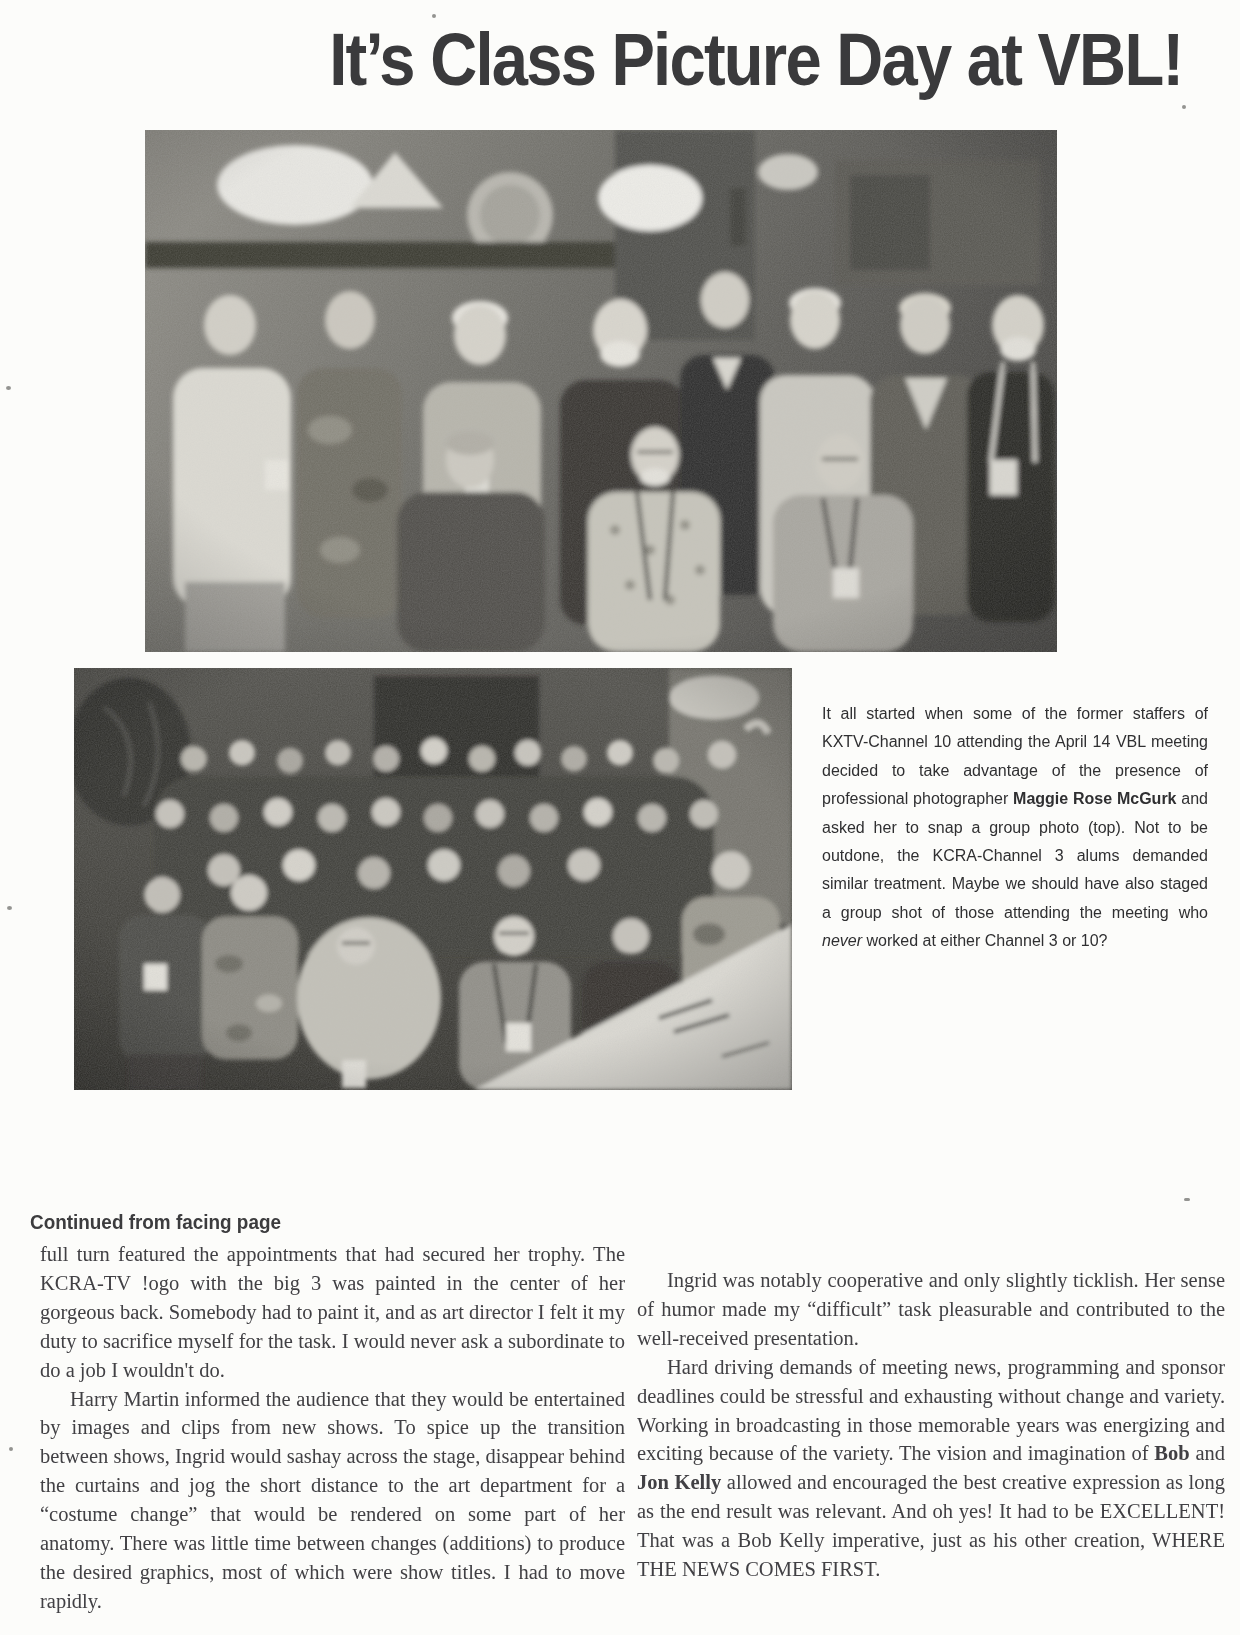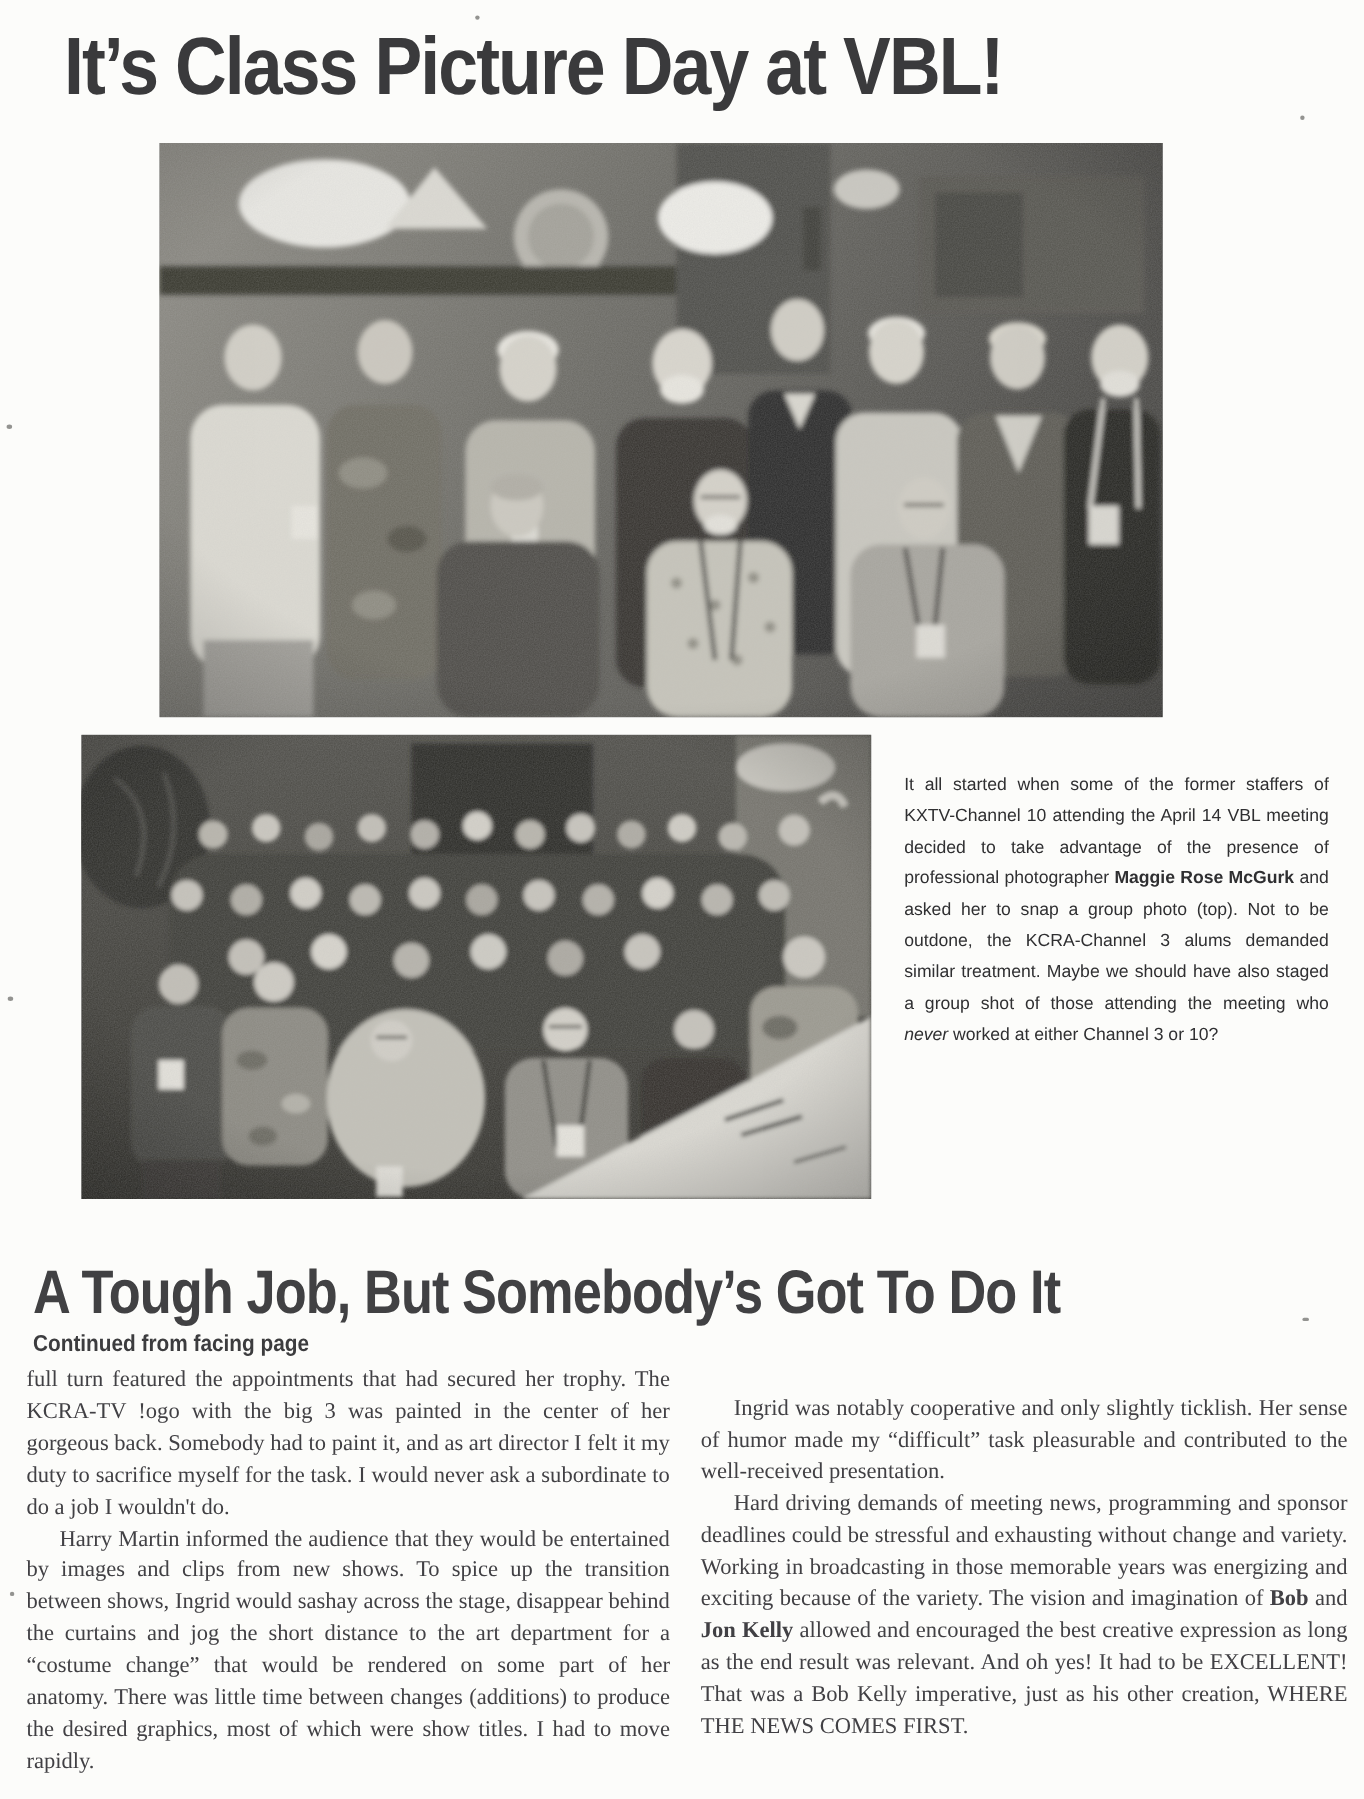--- a/index.html
+++ b/index.html
@@ -8,21 +8,21 @@
     width:1240px;height:1635px;
     margin:0 auto;
     background:#fcfcfa;
     overflow:hidden;
     font-family:"Liberation Sans", sans-serif;
     color:#39393b;
   }
   
   .masthead{
     position:absolute;top:22px;left:0;width:1240px;
-    text-align:left;
+    text-align:right;
   }
   .masthead .h1{
     display:inline-block;
     font-family:"Liberation Sans", sans-serif;
     font-weight:700;
     font-size:74px;
     line-height:76px;
     letter-spacing:-2px;
     color:#3a3a3c;
     transform:scaleX(0.88);
@@ -65,21 +65,21 @@
     color:#2f2f31;
   }
   
   .col{
     position:absolute;top:1240px;
     font-family:"Liberation Serif", serif;
     font-size:20.5px;line-height:28.9px;
     text-align:justify;
     color:#414044;
   }
-  .col-left{left:24px;width:585px;}
+  .col-left{left:40px;width:585px;}
   .col-right{left:637px;width:588px;margin-top:26px;}
   .col p{margin:0;}
   .col p.indent{text-indent:30px;}
   .b{font-weight:700;}
   .i{font-style:italic;}
   
   .speck{position:absolute;background:#5a5a58;border-radius:50%;opacity:.65;}
 </style>
 </head>
 <body>
@@ -279,23 +279,20 @@
         <path d="M585 355 L638 337 M600 369 L655 352" stroke="#4a4944" stroke-width="4" fill="none"></path>
         <path d="M648 394 L695 380" stroke="#5a5952" stroke-width="3" fill="none"></path>
       </g>
       <rect width="718" height="428" fill="url(#vig2)"></rect>
       <rect width="718" height="428" filter="url(#grain2)" opacity="0.5"></rect>
     </svg>
   </div>
 
   <div class="caption-col"><span>It all started when some of the former staffers of KXTV-Channel 10 attending the April 14 VBL meeting decided to take advantage of the presence of professional photographer </span><span class="b">Maggie Rose McGurk</span><span> and asked her to snap a group photo (top). Not to be outdone, the KCRA-Channel 3 alums demanded similar treatment. Maybe we should have also staged a group shot of those attending the meeting who </span><span class="i">never</span><span> worked at either Channel 3 or 10?</span></div>
 
-  <div class="h2wrap">
-    <span class="h2">A Tough Job, But Somebody’s Got To Do It</span>
-  </div>
   <span class="continued">Continued from facing page</span>
 
   <div class="col col-left">
     <p><span>full turn featured the appointments that had secured her trophy. The KCRA-TV !ogo with the big 3 was painted in the center of her gorgeous back. Somebody had to paint it, and as art director I felt it my duty to sacrifice myself for the task. I would never ask a subordinate to do a job I wouldn't do.</span></p>
     <p class="indent"><span>Harry Martin informed the audience that they would be entertained by images and clips from new shows. To spice up the transition between shows, Ingrid would sashay across the stage, disappear behind the curtains and jog the short distance to the art department for a “costume change” that would be rendered on some part of her anatomy. There was little time between changes (additions) to produce the desired graphics, most of which were show titles. I had to move rapidly.</span></p>
   </div>
   <div class="col col-right">
     <p class="indent"><span>Ingrid was notably cooperative and only slightly ticklish. Her sense of humor made my “difficult” task pleasurable and contributed to the well-received presentation.</span></p>
     <p class="indent"><span>Hard driving demands of meeting news, programming and sponsor deadlines could be stressful and exhausting without change and variety. Working in broadcasting in those memorable years was energizing and exciting because of the variety. The vision and imagination of </span><span class="b">Bob</span><span> and </span><span class="b">Jon Kelly</span><span> allowed and encouraged the best creative expression as long as the end result was relevant. And oh yes! It had to be EXCELLENT! That was a Bob Kelly imperative, just as his other creation, WHERE THE NEWS COMES FIRST.</span></p>
   </div>

